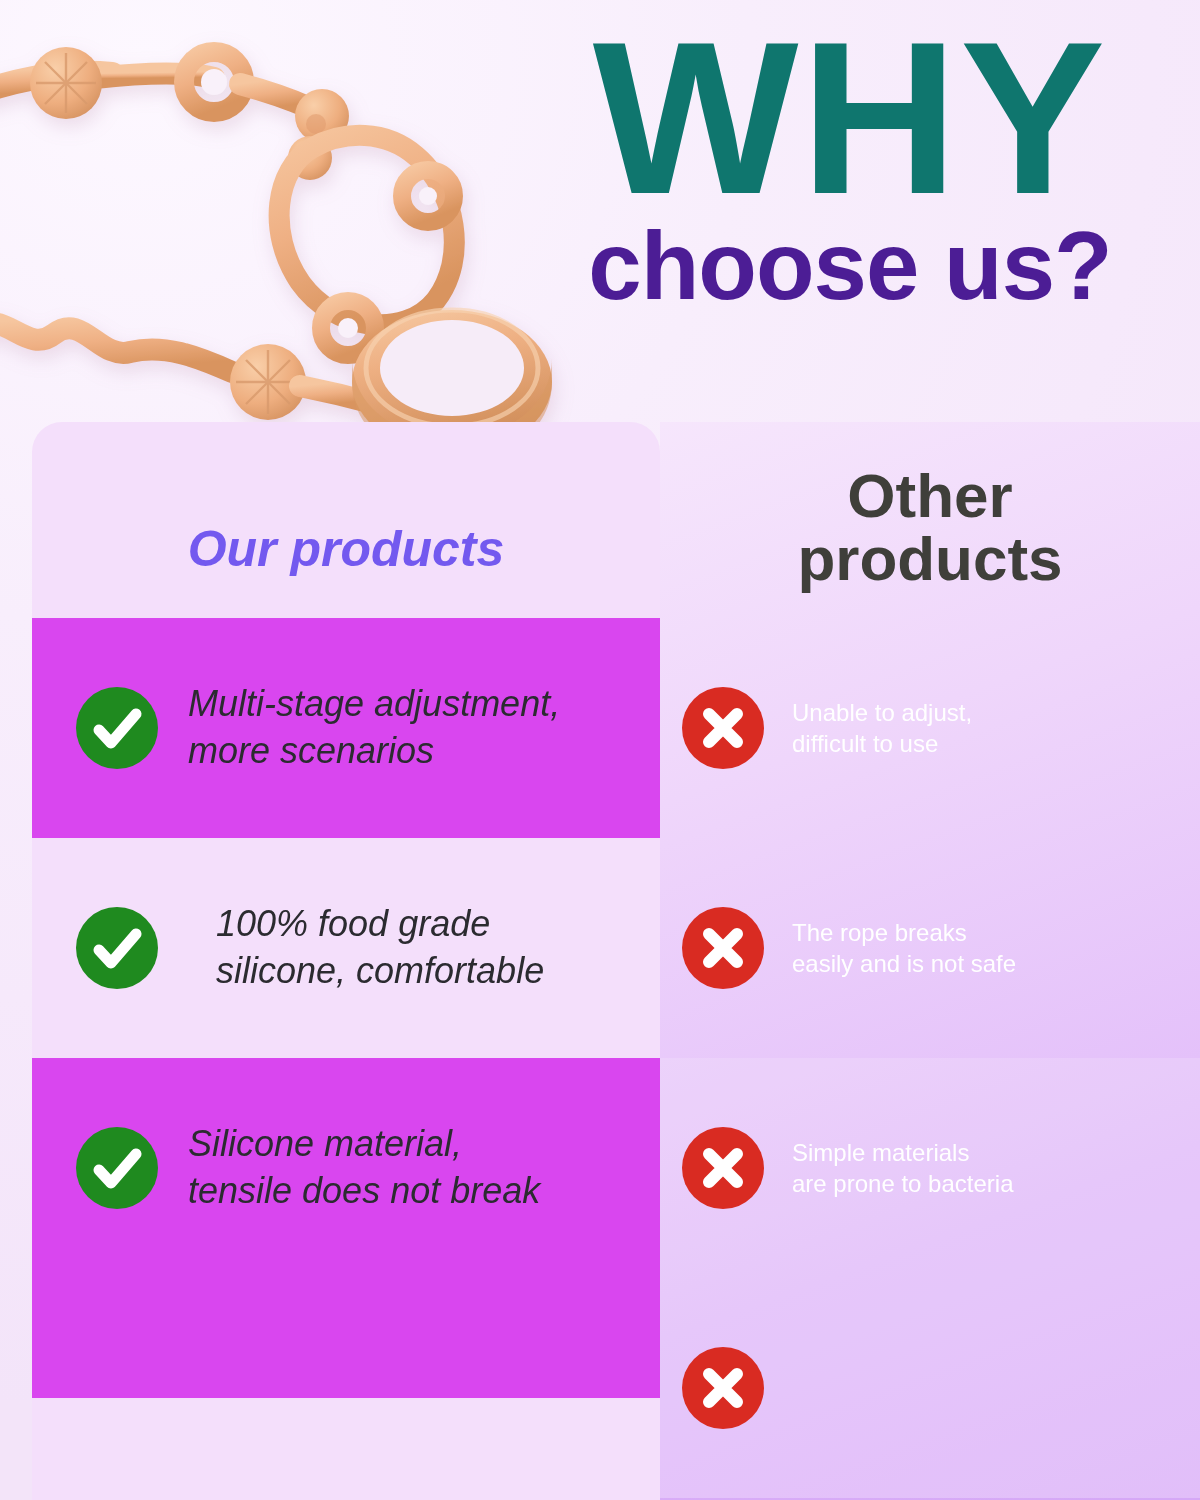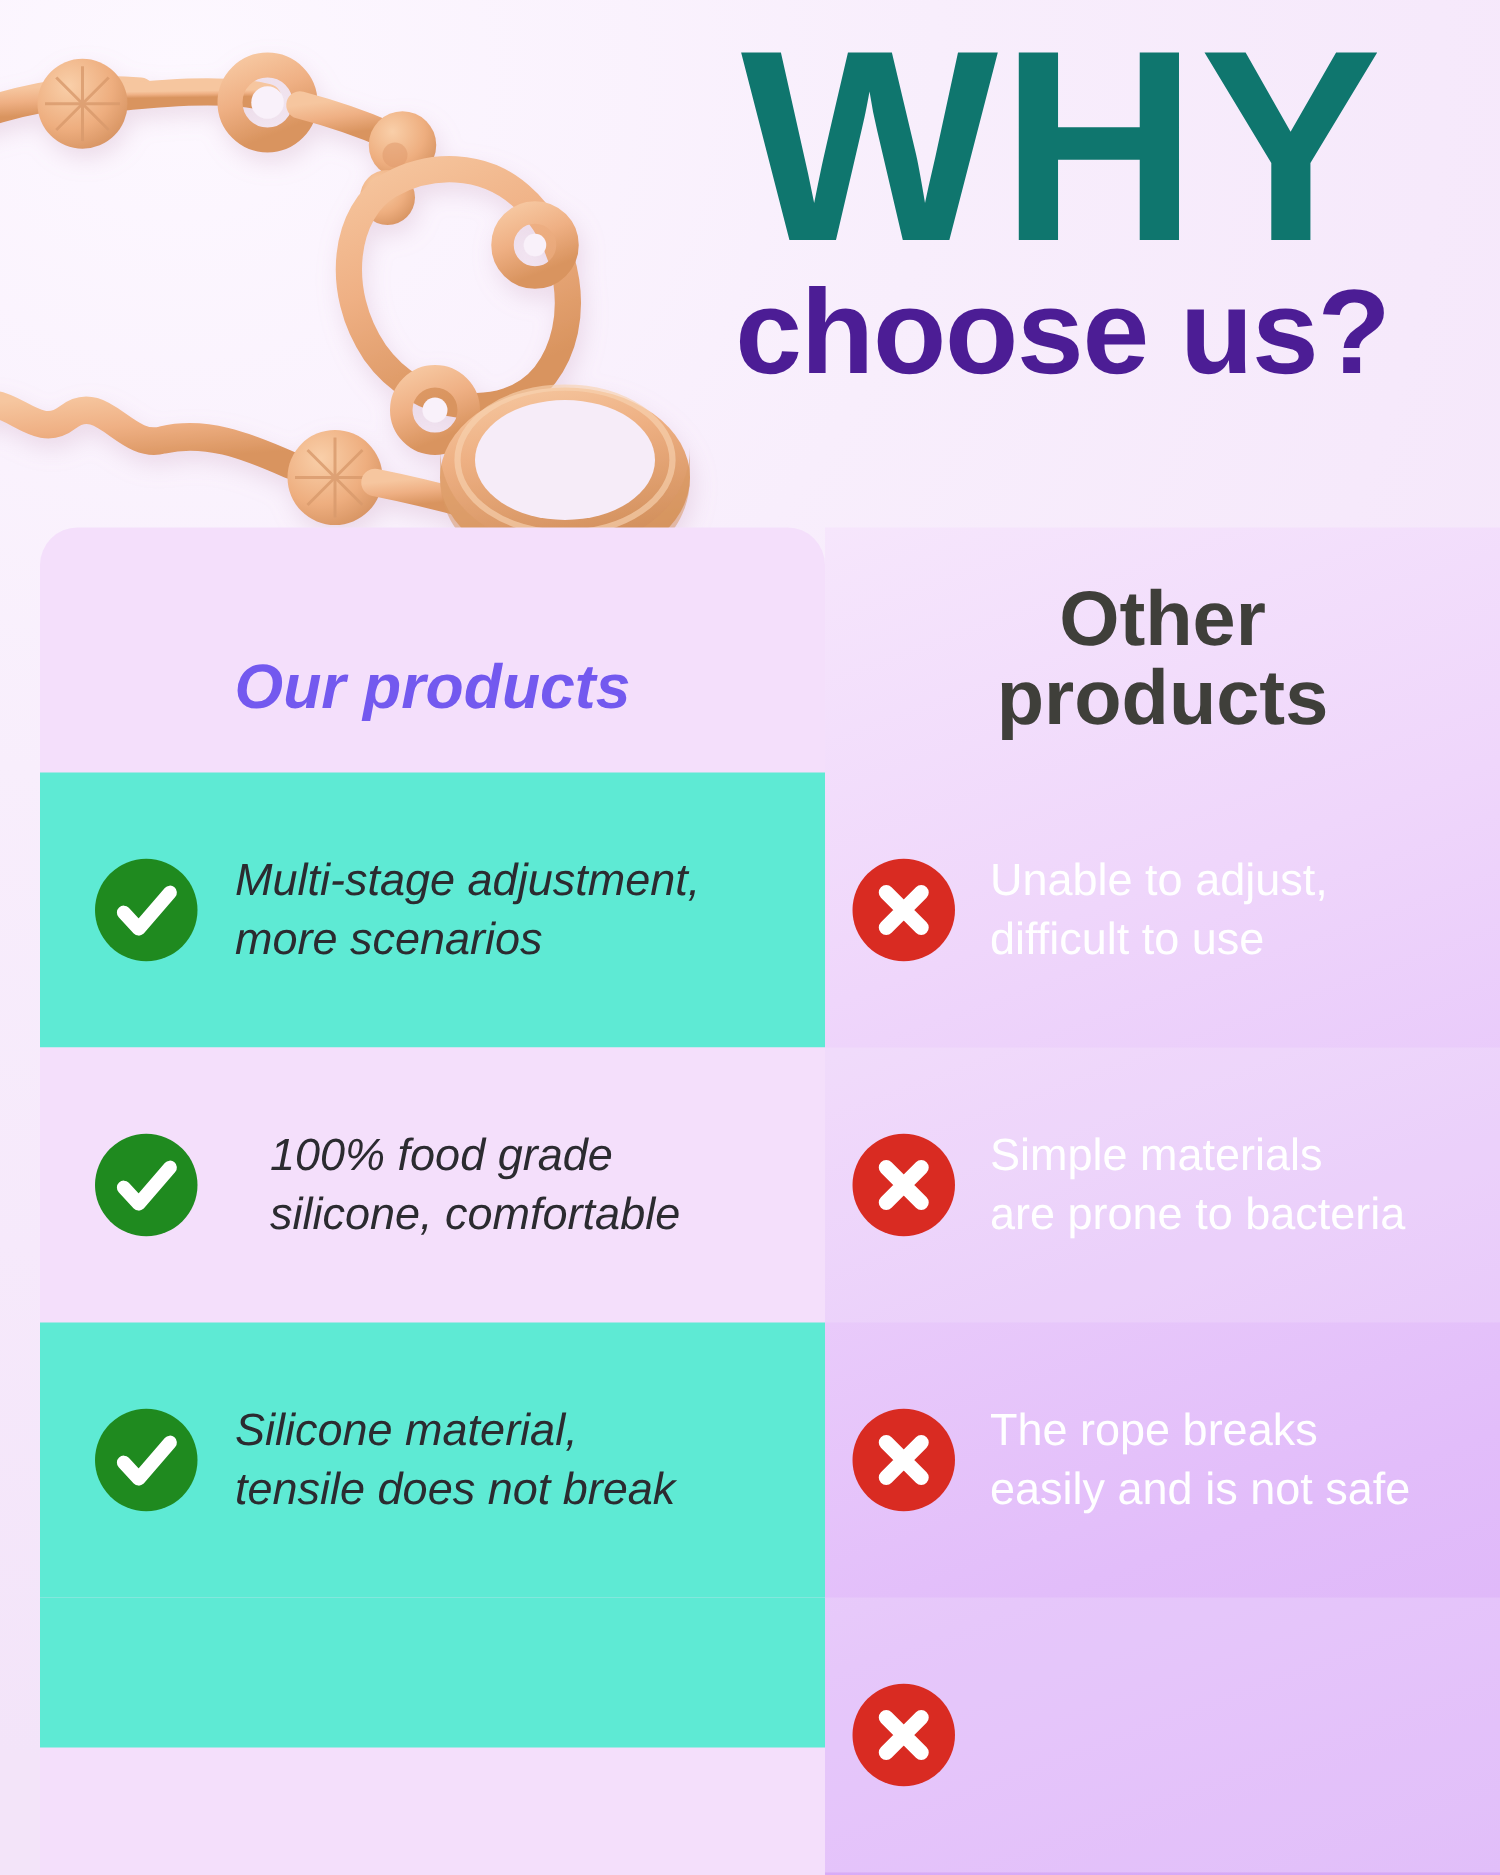--- a/index.html
+++ b/index.html
@@ -81,21 +81,21 @@
     font-size:62px; font-weight:900; color:#3f3f3a; line-height:1.02;
     white-space:pre-line;
   }
 
   
   .row {
     height:220px;
     display:flex; align-items:center;
     padding-left:44px;
   }
-  .row.alt-white   { background:#5eead4; }
+  .row.alt-white   { background:#d946ef; }
   .row.alt-lilac   { background:#f4dffb;gap:28px; }
 
   .row-r { height:220px; display:flex; align-items:center; padding-left:22px; }
   .row-r.band-a { background:rgba(255,255,255,0.00); }
   .row-r.band-b { background:rgba(255,255,255,0.16); }
 
   
   .badge { flex:0 0 auto; width:82px; height:82px; border-radius:50%; position:relative; }
   .badge.check { background:#1f8a1f; }
   .badge.cross { background:#d92b22; }
@@ -105,21 +105,21 @@
     margin-left:30px;
     font-size:36px;
     line-height:1.30;
     color:#2b2b30;
     white-space:pre-line;
     font-weight:400;
   }
   .row-r .row-text {
     margin-left:28px;
     color:#ffffff;
-    font-size:36px;
+    font-size:24px;
     line-height:1.30;
   }
 
   
   .row.partial, .row-r.partial { height:120px; }
 </style>
 </head>
 <body>
 
 <div class="bg"></div>
@@ -250,40 +250,40 @@
     <div class="row-r band-a">
       <div class="badge cross">
         <svg viewBox="0 0 82 82">
           <path d="M27 27 L55 55 M55 27 L27 55" stroke="#fff" stroke-width="12" stroke-linecap="round"></path>
         </svg>
       </div>
       <div class="row-text">Unable to adjust,
 difficult to use</div>
     </div>
 
+    <div class="row-r band-a">
+      <div class="badge cross">
+        <svg viewBox="0 0 82 82">
+          <path d="M27 27 L55 55 M55 27 L27 55" stroke="#fff" stroke-width="12" stroke-linecap="round"></path>
+        </svg>
+      </div>
+      <div class="row-text">The rope breaks
+easily and is not safe</div>
+    </div>
+
     <div class="row-r band-b">
       <div class="badge cross">
         <svg viewBox="0 0 82 82">
           <path d="M27 27 L55 55 M55 27 L27 55" stroke="#fff" stroke-width="12" stroke-linecap="round"></path>
         </svg>
       </div>
       <div class="row-text">Simple materials
 are prone to bacteria</div>
     </div>
 
-    <div class="row-r band-a">
-      <div class="badge cross">
-        <svg viewBox="0 0 82 82">
-          <path d="M27 27 L55 55 M55 27 L27 55" stroke="#fff" stroke-width="12" stroke-linecap="round"></path>
-        </svg>
-      </div>
-      <div class="row-text">The rope breaks
-easily and is not safe</div>
-    </div>
-
     <div class="row-r band-b">
       <div class="badge cross">
         <svg viewBox="0 0 82 82">
           <path d="M27 27 L55 55 M55 27 L27 55" stroke="#fff" stroke-width="12" stroke-linecap="round"></path>
         </svg>
       </div>
     </div>
 
     <div class="row-r band-a partial" style="background:rgba(190,130,240,0.22)"></div>
   </div>

